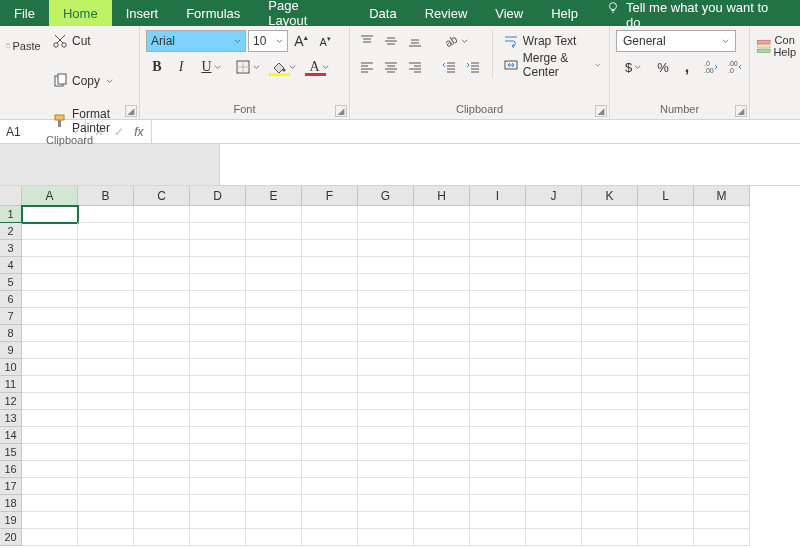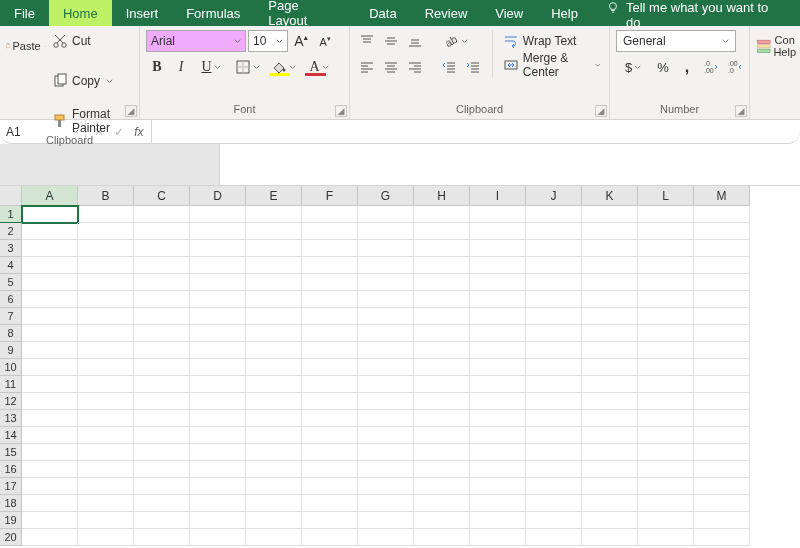--- a/index.html
+++ b/index.html
@@ -21,32 +21,32 @@
 
 .big-btn { display: flex; align-items: center; width: 40px; gap: 2px; cursor: pointer; padding-top: 2px; }
 .big-btn .icon24 { width: 24px; height: 28px; }
 .big-btn-label { font-size: 11px; line-height: 12px; text-align: center; }
 .small-row { display: flex; align-items: center; gap: 4px; font-size: 12px; height: 22px; cursor: pointer; padding: 0 2px; }
 .col { display: flex; flex-direction: column; gap: 18px; }
 .icon16 { width: 16px; height: 16px; flex: none; }
 .dd-caret { width: 7px; height: 7px; margin-left: 2px; }
 .dd-caret svg, .icon16 svg, .icon24 svg, .bulb svg { width: 100%; height: 100%; display: block; }
 
-.font-name { width: 100px; height: 22px; border: 1px solid #ababab; background: #f0abfc; display: flex; align-items: center; padding: 0 4px; font-size: 12px; justify-content: space-between; }
+.font-name { width: 100px; height: 22px; border: 1px solid #ababab; background: #7dd3fc; display: flex; align-items: center; padding: 0 4px; font-size: 12px; justify-content: space-between; }
 .font-size { width: 40px; height: 22px; border: 1px solid #ababab; background: #fff; display: flex; align-items: center; padding: 0 4px; font-size: 12px; justify-content: space-between; }
 .btn-row { display: flex; align-items: center; gap: 2px; }
 .btn16 { width: 22px; height: 22px; display: flex; align-items: center; justify-content: center; cursor: pointer; position: relative; }
 .btn16.wide { width: 34px; }
 .split-bar { position: absolute; bottom: 2px; left: 3px; right: 10px; height: 3px; }
 .btn-letter { font-family: "Times New Roman", serif; font-size: 14px; }
 
 .number-fmt { width: 120px; height: 22px; border: 1px solid #ababab; background: #fff; display: flex; align-items: center; padding: 0 6px; justify-content: space-between; font-size: 12px; }
 
 
-.name-fx { height: 24px; border-bottom: 1px solid #d4d4d4; background: #fff; display: flex; align-items: stretch; border-radius: 12px; }
+.name-fx { height: 24px; border-bottom: 1px solid #d4d4d4; background: #fff; display: flex; align-items: stretch; }
 .name-box { width: 86px; border-right: 1px solid #d4d4d4; display: flex; align-items: center; padding: 0 6px; font-size: 12px; justify-content: space-between; }
 .fx-btns { display: flex; align-items: center; gap: 10px; padding: 0 8px; color: #999; border-right: 1px solid #d4d4d4; }
 .fx-label { font-style: italic; font-size: 12px; color: #666; }
 .fx-input { flex: 1; padding: 0 6px; display: flex; align-items: center; }
 .fx-blank { height: 42px; background: #fff; border-bottom: 1px solid #d4d4d4; display:flex; }
 .fx-blank .gutter { width: 220px; background: #e6e6e6; border-right:1px solid #d4d4d4;}
 .fx-blank .rest { flex:1; background:#fff; }
 
 
 .sheet { display: flex; height: calc(548px - 26px - 94px - 24px - 42px); }

